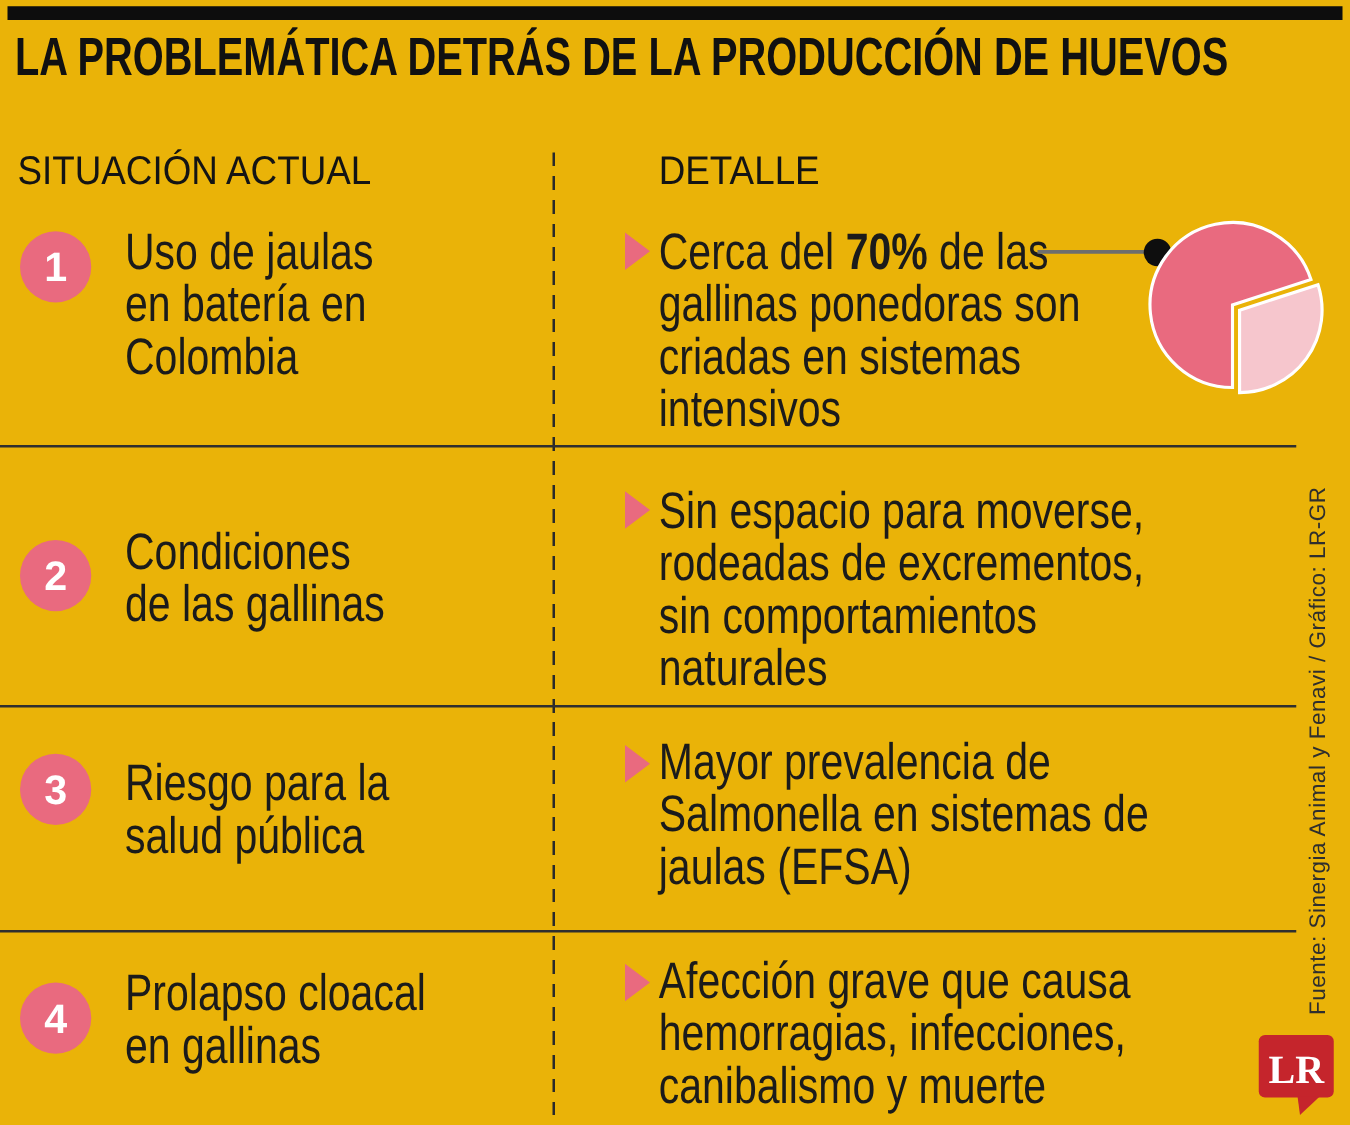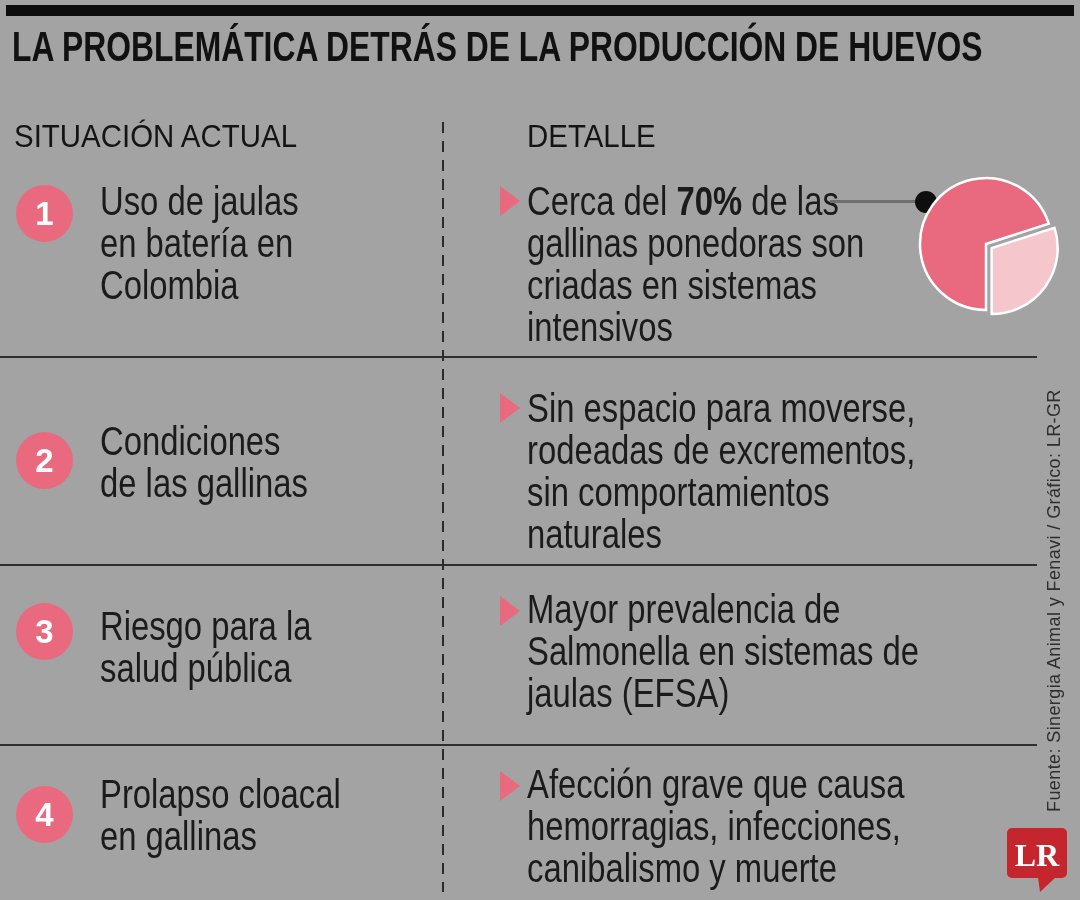--- a/index.html
+++ b/index.html
@@ -1,17 +1,17 @@
 <!DOCTYPE html>
 <html style="--accent-pink: #e96a7f; --light-pink: #f6c6cd;"><head>
 <meta charset="utf-8">
 <style>
   html,body{margin:0;padding:0;background:#fff;}
   .canvas{
-    position:relative;width:1080px;height:900px;background:#a3a3a3;overflow:hidden;
+    position:relative;width:1080px;height:900px;background:#eab308;overflow:hidden;
     font-family:"Liberation Sans",sans-serif;color:#1b1b1b;
   }
   .topbar{position:absolute;left:6px;top:5px;width:1068px;height:11px;background:#0d0d0d;}
   .title{
     position:absolute;left:12px;top:22px;margin:0;white-space:nowrap;
     font-size:43px;font-weight:700;letter-spacing:0px;color:#111;
     transform:scaleX(0.74);transform-origin:0 0;
   }
   .col-header{
     position:absolute;top:118px;white-space:nowrap;

